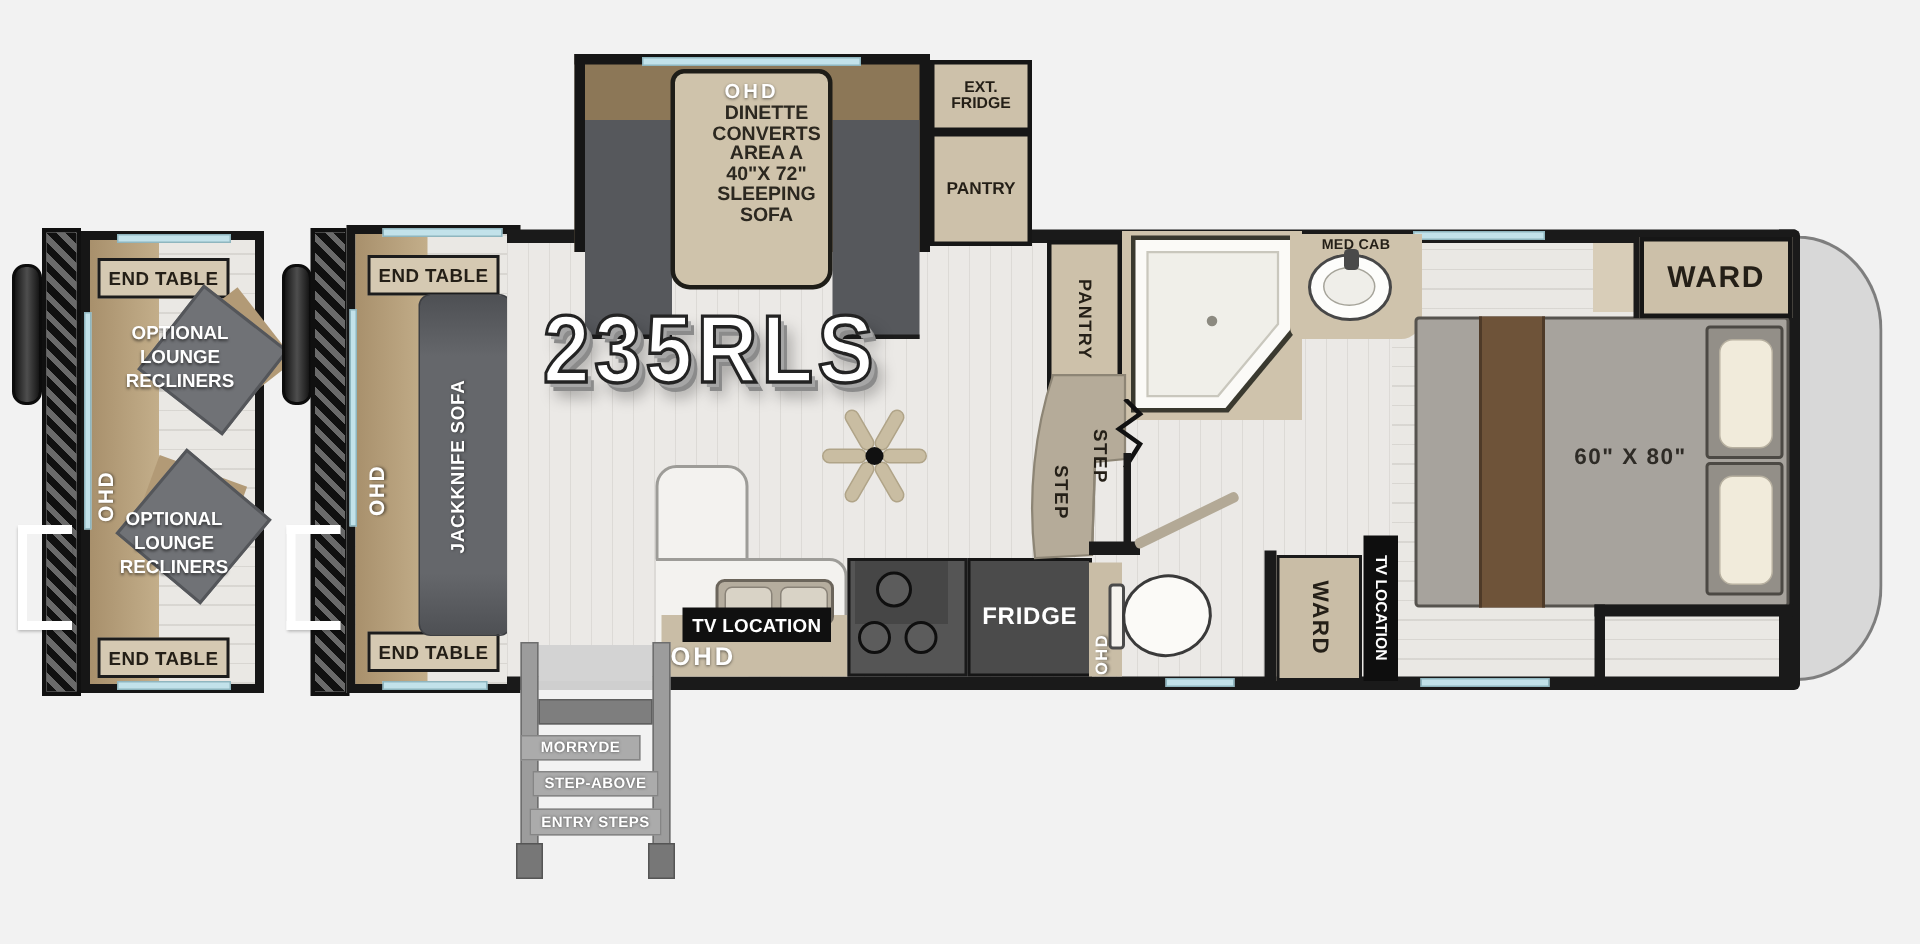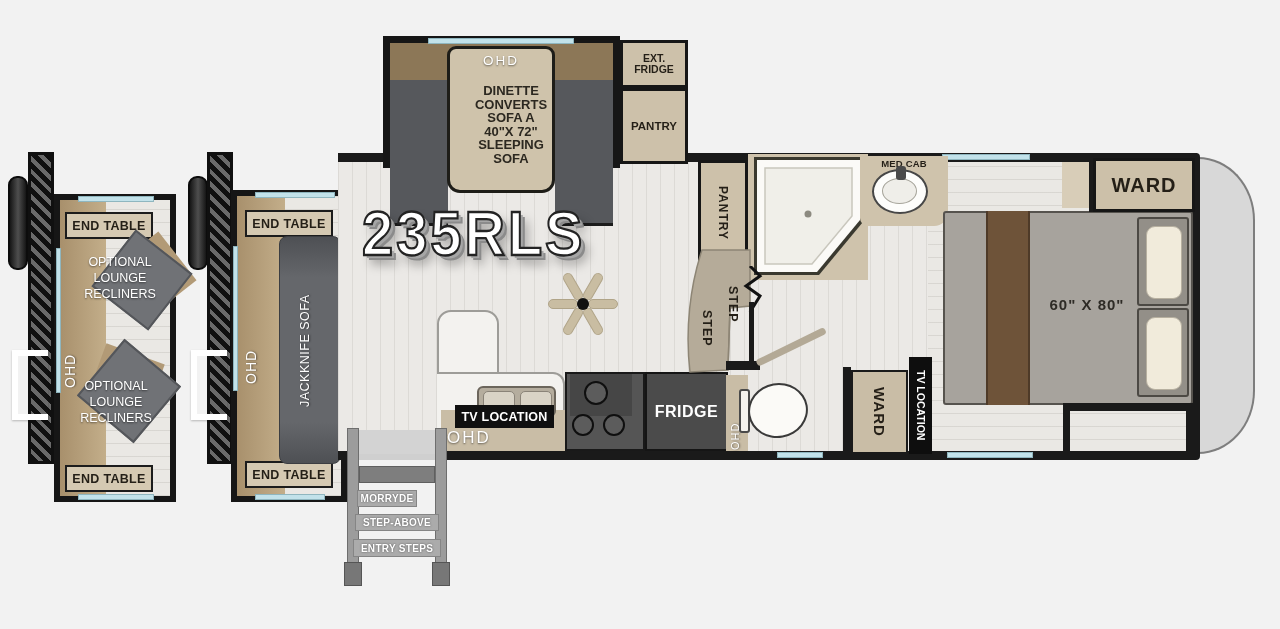--- a/index.html
+++ b/index.html
@@ -2,30 +2,30 @@
 <html><head>
 <meta charset="utf-8">
 <style>
   html,body{margin:0;padding:0;background:#f2f2f2;}
   .stage{position:relative;width:1280px;height:629px;background:#f2f2f2;overflow:hidden;
          font-family:"Liberation Sans",sans-serif;}
   .abs{position:absolute;}
   .wall{background:#1a1a1a;}
   .window{background:#c2e2ea;border:1px solid #8fb6bf;box-sizing:border-box;}
   .lbl{color:#241f17;font-weight:bold;}
-  .wlbl{color:#ffffff;font-weight:normal;text-shadow:0 1px 2px rgba(0,0,0,.55);}
+  .wlbl{color:#ffffff;font-weight:bold;text-shadow:0 1px 2px rgba(0,0,0,.55);}
   .ctr{display:flex;align-items:center;justify-content:center;text-align:center;}
   .vdown{writing-mode:vertical-rl;text-orientation:mixed;}
   .vup{writing-mode:vertical-rl;text-orientation:mixed;transform:rotate(180deg);}
   .floor-h{background:#eae8e4;background-image:repeating-linear-gradient(0deg,rgba(90,85,75,.12) 0 1px,transparent 1px 13px);}
   .floor-v{background:#ebe9e6;background-image:repeating-linear-gradient(90deg,rgba(90,85,75,.10) 0 1px,transparent 1px 14px);}
   .hatch{background:repeating-linear-gradient(45deg,#101010 0 5px,#6a6a6a 5px 9px);border:3px solid #101010;box-sizing:border-box;}
   .tire{background:linear-gradient(90deg,#161616,#4e4e4e 50%,#161616);border:2px solid #0c0c0c;border-radius:9px;box-sizing:border-box;}
   .doorbracket{border:6px solid #ffffff;border-right:none;box-shadow:0 1px 2px rgba(0,0,0,.25);}
-  .roombox{border:6px solid #161616;box-sizing:border-box;margin-top:40px;}
+  .roombox{border:6px solid #161616;box-sizing:border-box;}
   .endtable{background:#d5c9b2;border:2px solid #1c1c1c;box-sizing:border-box;font-size:12.5px;letter-spacing:.3px;}
   .cab{border:3px solid #161616;box-sizing:border-box;background:#cdc1aa;}
   .recl{background:#707276;border:2px solid #54565a;box-sizing:border-box;}
   .recl-sh{background:#b29a76;}
   .sofa{background:linear-gradient(180deg,#4e5054,#65676b 18%,#65676b 82%,#4e5054);border:1px solid #3c3e42;border-radius:8px;box-sizing:border-box;}
   .counter{background:#f3f2ef;border:2px solid #9d9c98;box-sizing:border-box;}
   .blade{position:absolute;width:30px;height:10px;background:#c9bda2;border:1px solid #b0a488;border-radius:5px;box-sizing:border-box;}
   .pillow{background:#f1ebdb;border:1px solid #b7b0a0;border-radius:9px;}
   .pillowbox{background:#938f88;border:2px solid #4c4944;border-radius:3px;box-sizing:border-box;}
   .stepband{background:#ababab;border:1px solid #858585;box-sizing:border-box;color:#fff;font-weight:bold;
@@ -109,24 +109,24 @@
   <div class="abs window" style="left:777px;top:452px;width:46px;height:6px;"></div>
   <div class="abs window" style="left:947px;top:452px;width:86px;height:6px;"></div>
 
   <div class="abs" style="left:383px;top:36px;width:237px;height:158px;">
     <div class="abs" style="left:0;top:0;width:237px;height:132px;border:7px solid #161616;border-bottom:none;box-sizing:border-box;background:#8c7757;"></div>
     <div class="abs" style="left:7px;top:44px;width:58px;height:146px;background:#56585c;border-bottom:3px solid #1c1c1c;box-sizing:border-box;"></div>
     <div class="abs" style="left:172px;top:44px;width:58px;height:146px;background:#56585c;border-bottom:3px solid #1c1c1c;box-sizing:border-box;"></div>
     <div class="abs window" style="left:45px;top:2px;width:146px;height:6px;"></div>
     <div class="abs" style="left:64px;top:10px;width:108px;height:147px;background:#cfc3ab;border:3px solid #1e1d18;border-radius:9px 9px 13px 13px;box-sizing:border-box;">
       <div class="wlbl" style="text-align:center;font-size:13.5px;letter-spacing:2px;margin-top:4px;">OHD</div>
-      <div class="lbl" style="text-align:center;font-size:13px;line-height:13.5px;margin-top:16px;color:#2c2820;padding-left:20px;">
+      <div class="lbl" style="text-align:center;font-size:13px;line-height:13.5px;margin-top:0;color:#2c2820;padding-left:20px;">
         <div>DINETTE</div>
         <div>CONVERTS</div>
-        <div>SOFA A</div>
+        <div>AREA A</div>
         <div>40"X 72"</div>
         <div>SLEEPING</div>
         <div>SOFA</div>
       </div>
     </div>
   </div>
 
   <div class="abs cab ctr lbl" style="left:620px;top:40px;width:68px;height:48px;font-size:10.5px;line-height:11.5px;flex-direction:column;">
     <span>EXT.</span>
     <span>FRIDGE</span>
@@ -233,21 +233,21 @@
   <div class="abs wall" style="left:1063px;top:403px;width:7px;height:54px;"></div>
 
 
   <div class="abs" style="left:348px;top:451px;width:98px;height:9px;background:#cfcfcf;"></div>
   <div class="abs" style="left:359px;top:430px;width:76px;height:24px;background:#d3d3d3;"></div>
   <div class="abs rail" style="left:347px;top:428px;width:12px;height:156px;"></div>
   <div class="abs rail" style="left:435px;top:428px;width:12px;height:156px;"></div>
   <div class="abs" style="left:344px;top:562px;width:18px;height:24px;background:#777;border:1px solid #555;box-sizing:border-box;"></div>
   <div class="abs" style="left:432px;top:562px;width:18px;height:24px;background:#777;border:1px solid #555;box-sizing:border-box;"></div>
   <div class="abs" style="left:359px;top:466px;width:76px;height:17px;background:#7e7e7e;border:1px solid #5f5f5f;box-sizing:border-box;"></div>
-  <div class="abs stepband ctr" style="left:357px;top:490px;width:60px;height:17px;">
+  <div class="abs stepband ctr" style="left:347px;top:490px;width:80px;height:17px;">
     <span>MORRYDE</span>
     </div>
   <div class="abs stepband ctr" style="left:355px;top:514px;width:84px;height:17px;">
     <span>STEP-ABOVE</span>
     </div>
   <div class="abs stepband ctr" style="left:353px;top:539px;width:88px;height:18px;">
     <span>ENTRY STEPS</span>
     </div>
 
 </div>

